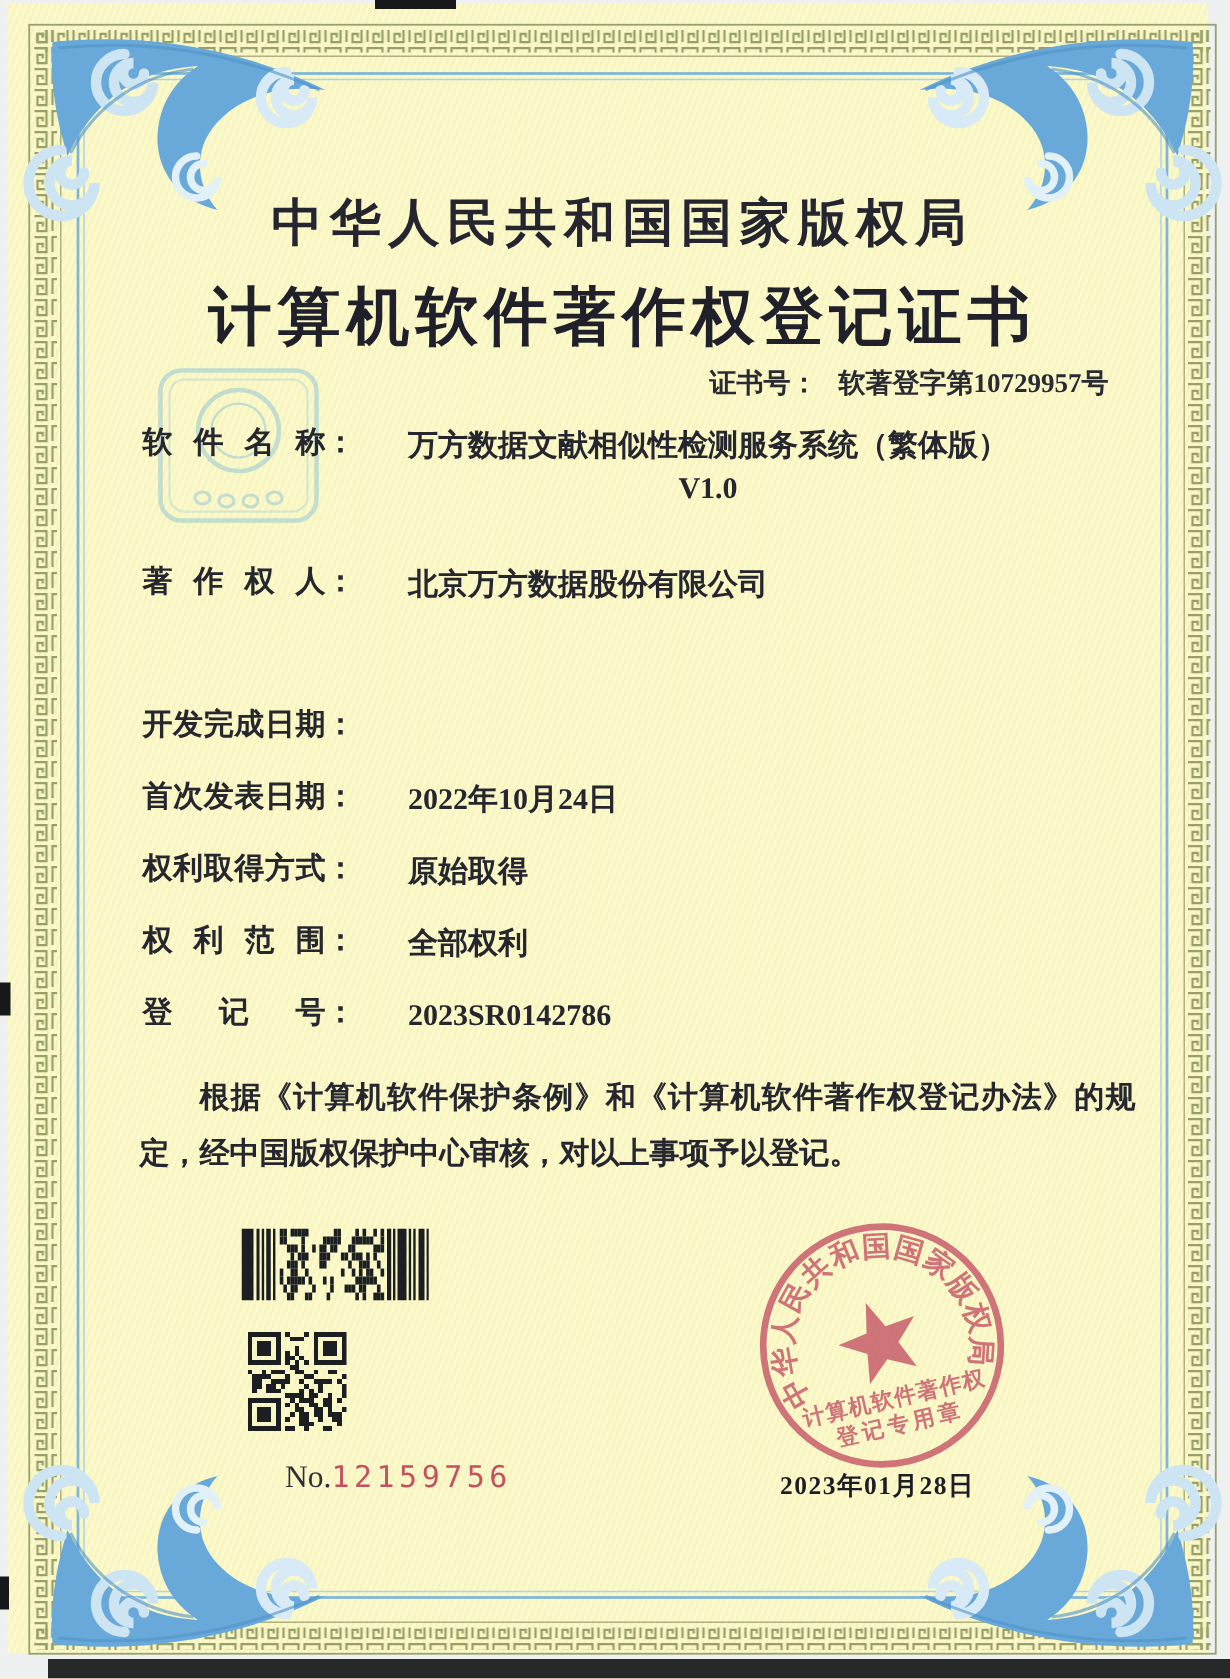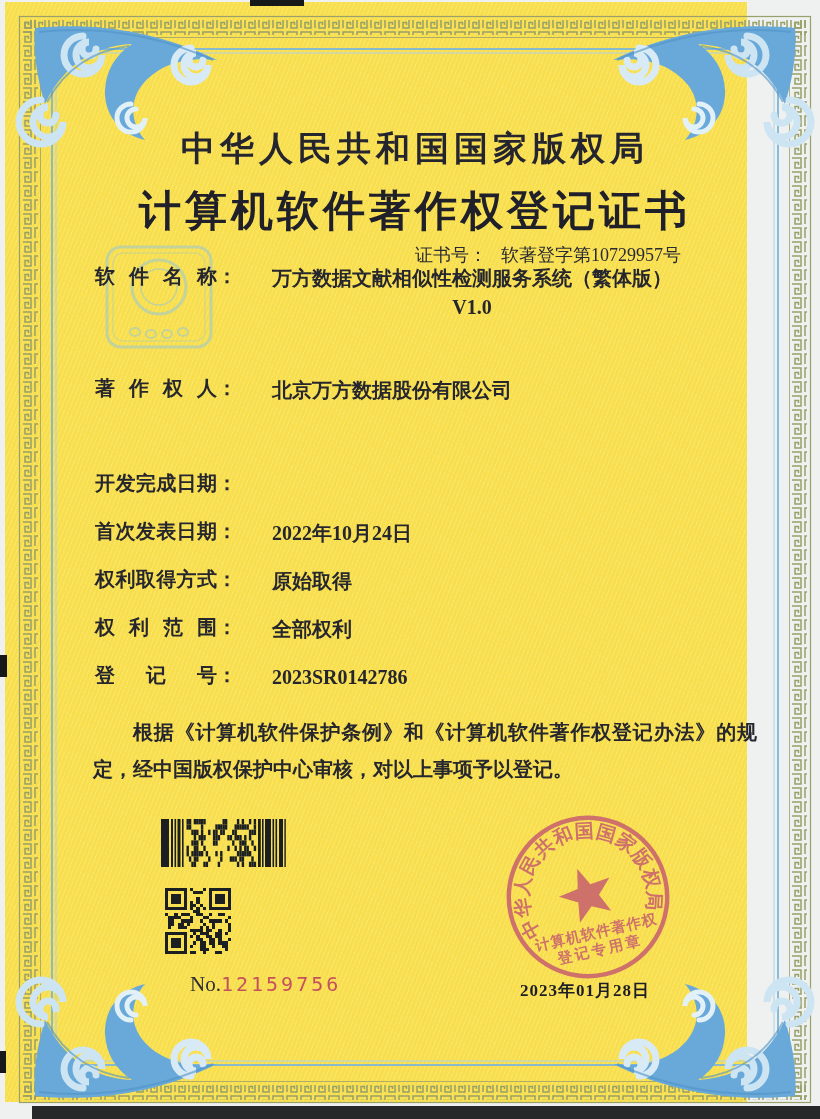--- a/index.html
+++ b/index.html
@@ -2,22 +2,22 @@
 <html><head>
 <meta charset="utf-8">
 <style>
   html,body{margin:0;padding:0;}
   body{
     width:820px;height:1119px;position:relative;overflow:hidden;
     background:#eef1ef;
     font-family:"Liberation Serif", serif;
   }
   .cert{
-    position:absolute;left:5px;top:2px;width:742px;height:1100px;
-    background:#fde047;
+    position:absolute;left:5px;top:2px;width:800px;height:1100px;
+    background:#fef9c3;
   }
   
   .cert::before{
     content:"";position:absolute;inset:0;pointer-events:none;
     background:repeating-linear-gradient(112deg,
       rgba(255,255,255,0.45) 0px, rgba(255,255,255,0) 1px,
       rgba(166,206,222,0.25) 2px, rgba(255,255,255,0) 4px);
     opacity:.55;
   }
   .frame-svg{position:absolute;left:0;top:0;z-index:1;}
@@ -26,21 +26,21 @@
   .authority{
     position:absolute;left:0;top:124px;width:820px;text-align:center;
     font-size:34px;font-weight:bold;letter-spacing:5px;color:#252530;
   }
   .cert-title{
     position:absolute;left:0;top:181px;width:820px;text-align:center;
     font-size:42px;font-weight:bold;letter-spacing:4px;color:#20202a;
   }
   .certno-line{
     position:absolute;top:241px;right:66px;
-    font-size:18px;font-weight:normal;color:#2a2a33;
+    font-size:18px;font-weight:bold;color:#2a2a33;
   }
   .certno-line .lblno{margin-right:14px;}
 
   .row{position:absolute;left:90px;font-size:20px;font-weight:bold;line-height:24px;white-space:nowrap;}
   .row .lbl-txt{display:inline-block;width:122px;text-align:justify;text-align-last:justify;vertical-align:top;}
   .row .colon{vertical-align:top;}
   .row .val{display:inline-block;margin-left:30px;vertical-align:top;text-align:center;}
   .row .val .vline{line-height:29px;}
 
   .statement{
@@ -127,21 +127,21 @@
 
   <div class="content">
 
     <div class="authority">中华人民共和国国家版权局</div>
     <div class="cert-title">计算机软件著作权登记证书</div>
 
     <div class="certno-line">
       <span class="lblno">证书号：</span><span>软著登字第10729957号</span>
     </div>
 
-    <div class="row" style="top:262px">
+    <div class="row" style="top:281px">
       <span><span class="lbl-txt">软件名称</span><span class="colon">：</span></span>
       <div class="val">
         <div class="vline">万方数据文献相似性检测服务系统（繁体版）</div>
         <div class="vline">V1.0</div>
       </div>
     </div>
 
     <div class="row" style="top:374px">
       <span><span class="lbl-txt">著作权人</span><span class="colon">：</span></span>
       <div class="val">

